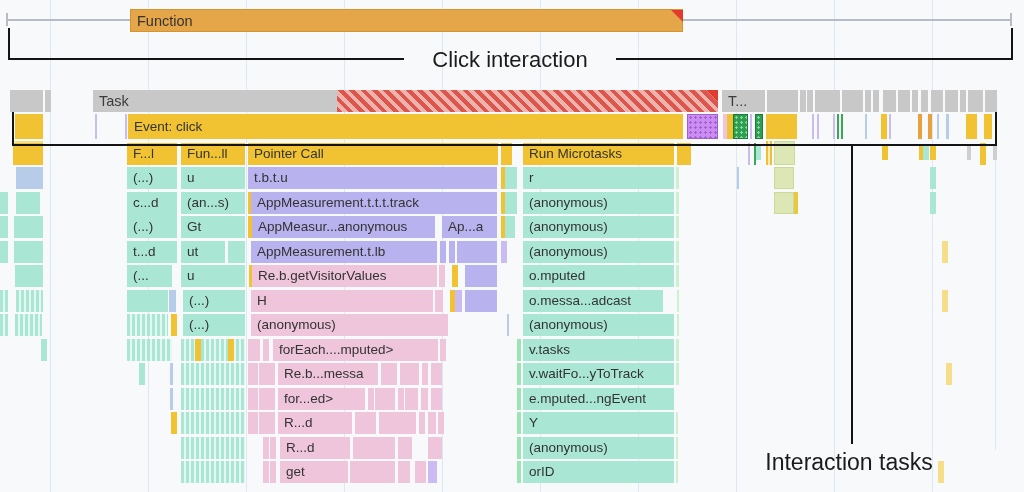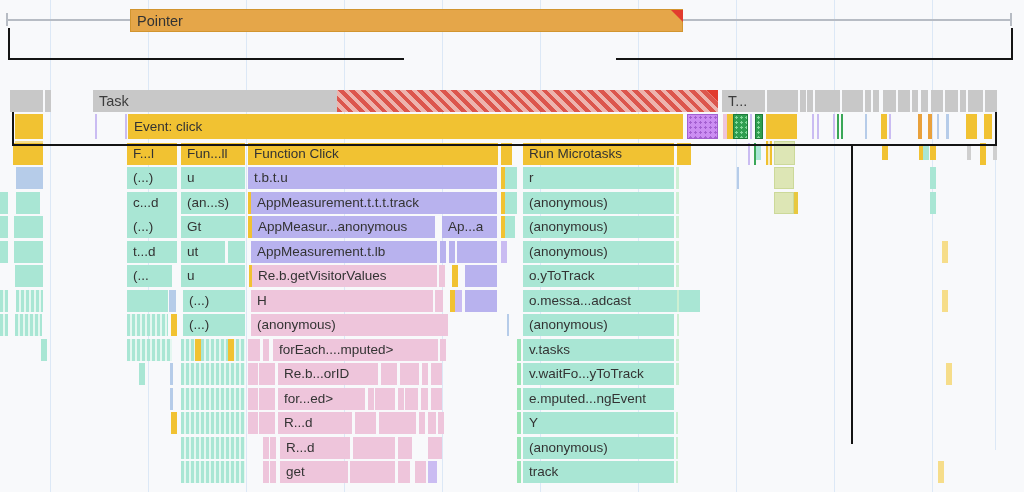--- a/index.html
+++ b/index.html
@@ -49,21 +49,21 @@
       <div class="blk c-grid" style="left: 540px; top: 0px; width: 1px; height: 492px; line-height: 492px;"></div>
       <div class="blk c-grid" style="left: 638px; top: 0px; width: 1px; height: 492px; line-height: 492px;"></div>
       <div class="blk c-grid" style="left: 736px; top: 0px; width: 1px; height: 492px; line-height: 492px;"></div>
       <div class="blk c-grid" style="left: 834px; top: 0px; width: 1px; height: 492px; line-height: 492px;"></div>
       <div class="blk c-grid" style="left: 932px; top: 0px; width: 1px; height: 492px; line-height: 492px;"></div>
       <div class="blk c-grid" style="left: 995px; top: 150px; width: 1px; height: 300px; line-height: 300px;"></div>
       <div class="blk c-wh" style="left: 6px; top: 13px; width: 2px; height: 13px; line-height: 13px;"></div>
       <div class="blk c-wh" style="left: 7px; top: 19px; width: 123px; height: 2px; line-height: 2px;"></div>
       <div class="blk c-wh" style="left: 683px; top: 19px; width: 329px; height: 2px; line-height: 2px;"></div>
       <div class="blk c-wh" style="left: 1010px; top: 13px; width: 2px; height: 13px; line-height: 13px;"></div>
-      <div class="blk c-orange" style="left: 130px; top: 9px; width: 553px; height: 23px; line-height: 23px;">Pointer</div>
+      <div class="blk c-orange" style="left: 130px; top: 9px; width: 553px; height: 23px; line-height: 23px;">Function</div>
       <div class="blk c-triR" style="left: 671px; top: 10px; width: 12px; height: 12px; line-height: 12px;"></div>
       <div class="blk c-bk" style="left: 8px; top: 28px; width: 2px; height: 32px; line-height: 32px;"></div>
       <div class="blk c-bk" style="left: 8px; top: 58px; width: 396px; height: 2px; line-height: 2px;"></div>
       <div class="blk c-bk" style="left: 616px; top: 58px; width: 397px; height: 2px; line-height: 2px;"></div>
       <div class="blk c-bk" style="left: 1011px; top: 28px; width: 2px; height: 32px; line-height: 32px;"></div>
       <div class="blk c-gray" style="left: 10px; top: 90px; width: 33px; height: 22px; line-height: 22px;"></div>
       <div class="blk c-gray" style="left: 45px; top: 90px; width: 6px; height: 22px; line-height: 22px;"></div>
       <div class="blk c-gray" style="left: 93px; top: 90px; width: 625px; height: 22px; line-height: 22px;">Task</div>
       <div class="blk c-redstripe" style="left: 337px; top: 90px; width: 381px; height: 22px; line-height: 22px;"></div>
       <div class="blk c-triR" style="left: 706px; top: 90px; width: 12px; height: 12px; line-height: 12px;"></div>
@@ -123,21 +123,21 @@
       <div class="blk c-olive" style="left: 774px; top: 141px; width: 21px; height: 24px; line-height: 24px;"></div>
       <div class="blk c-yellow" style="left: 882px; top: 146px; width: 3px; height: 14px; line-height: 14px;"></div>
       <div class="blk c-yellow" style="left: 919px; top: 146px; width: 3px; height: 14px; line-height: 14px;"></div>
       <div class="blk c-teal" style="left: 923px; top: 146px; width: 2px; height: 14px; line-height: 14px;"></div>
       <div class="blk c-yellow" style="left: 930px; top: 146px; width: 3px; height: 14px; line-height: 14px;"></div>
       <div class="blk c-grayT" style="left: 967px; top: 146px; width: 4px; height: 14px; line-height: 14px;"></div>
       <div class="blk c-grayT" style="left: 993px; top: 146px; width: 4px; height: 14px; line-height: 14px;"></div>
       <div class="blk c-yellow" style="left: 13px; top: 143px; width: 30px; height: 22px; line-height: 22px;"></div>
       <div class="blk c-yellow" style="left: 127px; top: 143px; width: 50px; height: 22px; line-height: 22px;">F...l</div>
       <div class="blk c-yellow" style="left: 181px; top: 143px; width: 64px; height: 22px; line-height: 22px;">Fun...ll</div>
-      <div class="blk c-yellow" style="left: 248px; top: 143px; width: 250px; height: 22px; line-height: 22px;">Function Click</div>
+      <div class="blk c-yellow" style="left: 248px; top: 143px; width: 250px; height: 22px; line-height: 22px;">Pointer Call</div>
       <div class="blk c-yellow" style="left: 501px; top: 143px; width: 3px; height: 22px; line-height: 22px;"></div>
       <div class="blk c-yellow" style="left: 506px; top: 143px; width: 2px; height: 22px; line-height: 22px;"></div>
       <div class="blk c-yellow" style="left: 523px; top: 143px; width: 151px; height: 22px; line-height: 22px;">Run Microtasks</div>
       <div class="blk c-yellow" style="left: 677px; top: 143px; width: 2px; height: 22px; line-height: 22px;"></div>
       <div class="blk c-yellow" style="left: 681px; top: 143px; width: 2px; height: 22px; line-height: 22px;"></div>
       <div class="blk c-yellow" style="left: 685px; top: 143px; width: 2px; height: 22px; line-height: 22px;"></div>
       <div class="blk c-lavender" style="left: 748px; top: 143px; width: 2px; height: 22px; line-height: 22px;"></div>
       <div class="blk c-green" style="left: 754px; top: 143px; width: 2px; height: 22px; line-height: 22px;"></div>
       <div class="blk c-yellow" style="left: 980px; top: 143px; width: 3px; height: 22px; line-height: 22px;"></div>
       <div class="blk c-blue" style="left: 16px; top: 167px; width: 27px; height: 22px; line-height: 22px;"></div>
@@ -189,33 +189,33 @@
       <div class="blk c-greenL" style="left: 676px; top: 241px; width: 3px; height: 22px; line-height: 22px;"></div>
       <div class="blk c-yellowL" style="left: 942px; top: 241px; width: 4px; height: 22px; line-height: 22px;"></div>
       <div class="blk c-teal" style="left: 15px; top: 265px; width: 28px; height: 22px; line-height: 22px;"></div>
       <div class="blk c-teal" style="left: 127px; top: 265px; width: 45px; height: 22px; line-height: 22px;">(...</div>
       <div class="blk c-teal" style="left: 181px; top: 265px; width: 64px; height: 22px; line-height: 22px;">u</div>
       <div class="blk c-yellow" style="left: 249px; top: 265px; width: 2px; height: 22px; line-height: 22px;"></div>
       <div class="blk c-pink" style="left: 252px; top: 265px; width: 185px; height: 22px; line-height: 22px;">Re.b.getVisitorValues</div>
       <div class="blk c-pink" style="left: 439px; top: 265px; width: 4px; height: 22px; line-height: 22px;"></div>
       <div class="blk c-yellow" style="left: 452px; top: 265px; width: 3px; height: 22px; line-height: 22px;"></div>
       <div class="blk c-purple" style="left: 465px; top: 265px; width: 32px; height: 22px; line-height: 22px;"></div>
-      <div class="blk c-teal" style="left: 523px; top: 265px; width: 151px; height: 22px; line-height: 22px;">o.yToTrack</div>
+      <div class="blk c-teal" style="left: 523px; top: 265px; width: 151px; height: 22px; line-height: 22px;">o.mputed</div>
       <div class="blk c-greenL" style="left: 676px; top: 265px; width: 3px; height: 22px; line-height: 22px;"></div>
       <div class="blk c-tealS" style="left: 0px; top: 290px; width: 8px; height: 22px; line-height: 22px;"></div>
       <div class="blk c-tealS" style="left: 16px; top: 290px; width: 27px; height: 22px; line-height: 22px;"></div>
       <div class="blk c-teal" style="left: 127px; top: 290px; width: 41px; height: 22px; line-height: 22px;"></div>
       <div class="blk c-blue" style="left: 169px; top: 290px; width: 7px; height: 22px; line-height: 22px;"></div>
       <div class="blk c-teal" style="left: 183px; top: 290px; width: 62px; height: 22px; line-height: 22px;">(...)</div>
       <div class="blk c-pink" style="left: 251px; top: 290px; width: 182px; height: 22px; line-height: 22px;">H</div>
       <div class="blk c-pink" style="left: 435px; top: 290px; width: 8px; height: 22px; line-height: 22px;"></div>
       <div class="blk c-yellow" style="left: 450px; top: 290px; width: 3px; height: 22px; line-height: 22px;"></div>
       <div class="blk c-lavender" style="left: 455px; top: 290px; width: 7px; height: 22px; line-height: 22px;"></div>
       <div class="blk c-purple" style="left: 465px; top: 290px; width: 32px; height: 22px; line-height: 22px;"></div>
-      <div class="blk c-teal" style="left: 523px; top: 290px; width: 177px; height: 22px; line-height: 22px;">o.messa...adcast</div>
+      <div class="blk c-teal" style="left: 523px; top: 290px; width: 140px; height: 22px; line-height: 22px;">o.messa...adcast</div>
       <div class="blk c-greenL" style="left: 677px; top: 290px; width: 2px; height: 22px; line-height: 22px;"></div>
       <div class="blk c-yellowL" style="left: 942px; top: 290px; width: 4px; height: 22px; line-height: 22px;"></div>
       <div class="blk c-tealS" style="left: 0px; top: 314px; width: 8px; height: 22px; line-height: 22px;"></div>
       <div class="blk c-tealS" style="left: 15px; top: 314px; width: 27px; height: 22px; line-height: 22px;"></div>
       <div class="blk c-tealS" style="left: 127px; top: 314px; width: 41px; height: 22px; line-height: 22px;"></div>
       <div class="blk c-yellow" style="left: 171px; top: 314px; width: 3px; height: 22px; line-height: 22px;"></div>
       <div class="blk c-teal" style="left: 183px; top: 314px; width: 62px; height: 22px; line-height: 22px;">(...)</div>
       <div class="blk c-pink" style="left: 251px; top: 314px; width: 197px; height: 22px; line-height: 22px;">(anonymous)</div>
       <div class="blk c-blue" style="left: 507px; top: 314px; width: 2px; height: 22px; line-height: 22px;"></div>
       <div class="blk c-teal" style="left: 523px; top: 314px; width: 151px; height: 22px; line-height: 22px;">(anonymous)</div>
@@ -233,21 +233,21 @@
       <div class="blk c-greenT" style="left: 517px; top: 339px; width: 4px; height: 22px; line-height: 22px;"></div>
       <div class="blk c-teal" style="left: 523px; top: 339px; width: 151px; height: 22px; line-height: 22px;">v.tasks</div>
       <div class="blk c-greenL" style="left: 676px; top: 339px; width: 3px; height: 22px; line-height: 22px;"></div>
       <div class="blk c-teal" style="left: 139px; top: 363px; width: 2px; height: 22px; line-height: 22px;"></div>
       <div class="blk c-blue" style="left: 170px; top: 363px; width: 3px; height: 22px; line-height: 22px;"></div>
       <div class="blk c-tealS" style="left: 181px; top: 363px; width: 64px; height: 22px; line-height: 22px;"></div>
       <div class="blk c-pink" style="left: 248px; top: 363px; width: 2px; height: 22px; line-height: 22px;"></div>
       <div class="blk c-pink" style="left: 252px; top: 363px; width: 5px; height: 22px; line-height: 22px;"></div>
       <div class="blk c-pink" style="left: 259px; top: 363px; width: 2px; height: 22px; line-height: 22px;"></div>
       <div class="blk c-pink" style="left: 264px; top: 363px; width: 11px; height: 22px; line-height: 22px;"></div>
-      <div class="blk c-pink" style="left: 278px; top: 363px; width: 100px; height: 22px; line-height: 22px;">Re.b...orID</div>
+      <div class="blk c-pink" style="left: 278px; top: 363px; width: 100px; height: 22px; line-height: 22px;">Re.b...messa</div>
       <div class="blk c-pink" style="left: 381px; top: 363px; width: 16px; height: 22px; line-height: 22px;"></div>
       <div class="blk c-pink" style="left: 400px; top: 363px; width: 19px; height: 22px; line-height: 22px;"></div>
       <div class="blk c-pink" style="left: 422px; top: 363px; width: 6px; height: 22px; line-height: 22px;"></div>
       <div class="blk c-pink" style="left: 431px; top: 363px; width: 11px; height: 22px; line-height: 22px;"></div>
       <div class="blk c-greenT" style="left: 517px; top: 363px; width: 4px; height: 22px; line-height: 22px;"></div>
       <div class="blk c-teal" style="left: 523px; top: 363px; width: 151px; height: 22px; line-height: 22px;">v.waitFo...yToTrack</div>
       <div class="blk c-greenL" style="left: 676px; top: 363px; width: 3px; height: 22px; line-height: 22px;"></div>
       <div class="blk c-yellowL" style="left: 946px; top: 363px; width: 3px; height: 22px; line-height: 22px;"></div>
       <div class="blk c-blue" style="left: 170px; top: 388px; width: 3px; height: 22px; line-height: 22px;"></div>
       <div class="blk c-tealS" style="left: 181px; top: 388px; width: 64px; height: 22px; line-height: 22px;"></div>
@@ -292,21 +292,23 @@
       <div class="blk c-tealS" style="left: 181px; top: 461px; width: 64px; height: 22px; line-height: 22px;"></div>
       <div class="blk c-pink" style="left: 263px; top: 461px; width: 4px; height: 22px; line-height: 22px;"></div>
       <div class="blk c-pink" style="left: 270px; top: 461px; width: 5px; height: 22px; line-height: 22px;"></div>
       <div class="blk c-pink" style="left: 280px; top: 461px; width: 68px; height: 22px; line-height: 22px;">get</div>
       <div class="blk c-pink" style="left: 350px; top: 461px; width: 45px; height: 22px; line-height: 22px;"></div>
       <div class="blk c-pink" style="left: 398px; top: 461px; width: 12px; height: 22px; line-height: 22px;"></div>
       <div class="blk c-pink" style="left: 415px; top: 461px; width: 3px; height: 22px; line-height: 22px;"></div>
       <div class="blk c-pink" style="left: 420px; top: 461px; width: 5px; height: 22px; line-height: 22px;"></div>
       <div class="blk c-lavender" style="left: 428px; top: 461px; width: 9px; height: 22px; line-height: 22px;"></div>
       <div class="blk c-greenT" style="left: 517px; top: 461px; width: 4px; height: 22px; line-height: 22px;"></div>
-      <div class="blk c-teal" style="left: 523px; top: 461px; width: 151px; height: 22px; line-height: 22px;">track</div>
+      <div class="blk c-teal" style="left: 523px; top: 461px; width: 151px; height: 22px; line-height: 22px;">orID</div>
       <div class="blk c-greenL" style="left: 676px; top: 461px; width: 2px; height: 22px; line-height: 22px;"></div>
       <div class="blk c-yellowL" style="left: 938px; top: 461px; width: 3px; height: 22px; line-height: 22px;"></div>
       <div class="blk c-bk" style="left: 12px; top: 112px; width: 2px; height: 34px; line-height: 34px;"></div>
       <div class="blk c-bk" style="left: 12px; top: 144px; width: 985px; height: 2px; line-height: 2px;"></div>
       <div class="blk c-bk" style="left: 995px; top: 112px; width: 2px; height: 34px; line-height: 34px;"></div>
       <div class="blk c-bk" style="left: 851px; top: 146px; width: 2px; height: 298px; line-height: 298px;"></div>
     </div>
+  <div class="ann" id="ann-click">Click interaction</div>
+  <div class="ann" id="ann-tasks">Interaction tasks</div>
 </div>
 
 </body></html>

